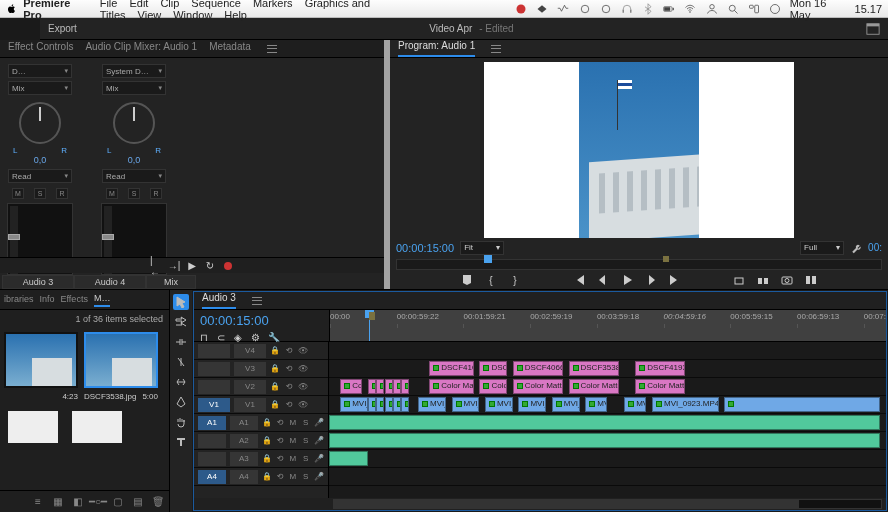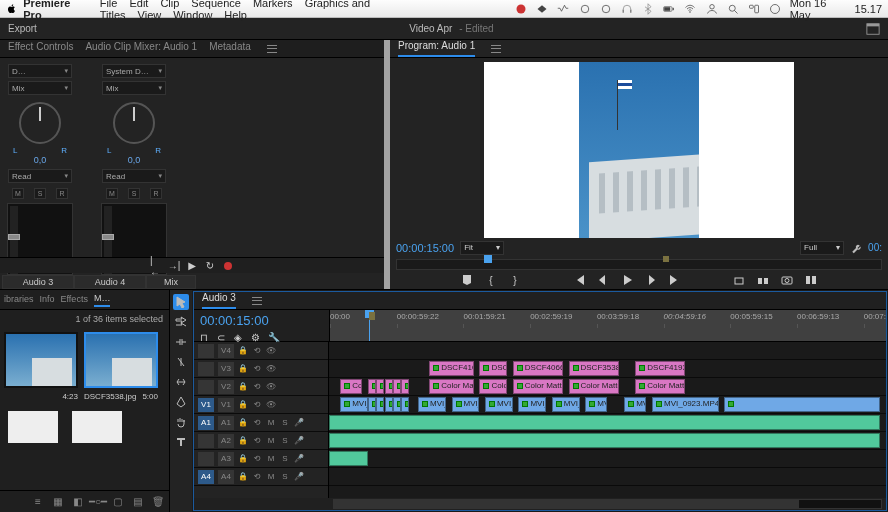--- a/index.html
+++ b/index.html
@@ -7,21 +7,21 @@
   
   .macbar { height:18px; background:linear-gradient(#fdfdfd,#e9e9e9); display:flex; align-items:center; padding:0 6px; color:#222; font-size:11px; border-bottom:1px solid #bbb;}
   .macbar .apple { width:12px; height:12px; margin-right:6px; fill:#000;}
   .macbar .menu-item { margin-right:12px; cursor:default;}
   .macbar .bold { font-weight:600;}
   .macbar .spacer { flex:1;}
   .macbar .status-icn { width:14px; height:14px; margin-left:8px; display:flex; align-items:center; justify-content:center;}
   .macbar .status-icn svg { width:12px; height:12px; fill:#444;}
   .macbar .dt { margin-left:8px; font-size:11px;}
   
-  .title-strip { height:22px; background:#232323; display:flex; align-items:center; padding:0 8px; border-bottom:1px solid #000;}
+  .title-strip { height:22px; background:#232323; display:flex; align-items:center; padding:0 8px; border-bottom:1px solid #000;margin-left:40px;}
   .title-strip span.title-main { color:#bbb;}
   .title-strip span.title-sub { color:#777; margin-left:4px;}
   .title-strip .center { flex:1; text-align:center;}
   .title-strip .export { color:#bbb;}
   .ws-icon { width:14px; height:14px; margin-left:auto;}
   
   .workspace { display:flex; height:250px; border-bottom:1px solid #000;}
   .panel { background:#1e1e1e; border-right:6px solid #a3a3a3; display:flex; flex-direction:column; overflow:hidden;}
   .panel:last-child { border-right:none;}
   .tabs { height:22px; display:flex; align-items:center; gap:12px; padding:0 8px; border-bottom:1px solid #000; font-size:10px; color:#888;}
@@ -103,21 +103,21 @@
   .tl-tools .ic{ width:12px;height:12px;}
   .tl-ruler { flex:1; position:relative; background:#404040; border-left:1px solid #000; overflow:hidden;}
   .ruler-mark { position:absolute; top:2px; font-size:8px; color:#aaa;}
   .ruler-tick { position:absolute; top:14px; width:1px; height:4px; background:#555;}
   .playhead { position:absolute; top:0; bottom:0; width:1px; background:#4aa2ef;}
   .playhead::before{content:"";position:absolute;top:0;left:-4px;width:9px;height:8px;background:#4aa2ef;}
   .tl-marker { position:absolute; top:2px; width:6px; height:8px; background:#7a7140;}
   .tl-body { flex:1; display:flex; overflow:hidden;}
   .tl-header { width:135px; background:#232323; border-right:1px solid #000;}
   .track-h { height:18px; display:flex; align-items:center; gap:4px; padding:0 4px; border-bottom:1px solid #0a0a0a; font-size:8px;}
-  .track-h .slot { width:16px; height:14px; background:#353535; display:flex;align-items:center;justify-content:center;color:#888; font-size:8px;}
+  .track-h .slot { width:32px; height:14px; background:#353535; display:flex;align-items:center;justify-content:center;color:#888; font-size:8px;}
   .track-h .slot.active { background:#2d5a8a; color:#fff;}
   .track-h .sm { width:10px; height:12px; display:flex;align-items:center;justify-content:center; color:#888; font-size:8px;}
   .tl-tracks { flex:1; position:relative; background:#1a1a1a; overflow:hidden;}
   .track { height:18px; border-bottom:1px solid #0a0a0a; position:relative;}
   .clip { position:absolute; top:1px; height:15px; border:1px solid rgba(0,0,0,.4); font-size:8px; padding:1px 3px; white-space:nowrap; overflow:hidden; color:#222;}
   .clip.pink { background:#d977c4;}
   .clip.blue { background:#6fa8e6;}
   .clip.green { background:#51c99c;}
   .clip .fx{ display:inline-block; width:6px; height:6px; background:#3a3; margin-right:2px; vertical-align:middle; border:1px solid #070;}
   .tl-scroll-row{ height:12px; display:flex;}

